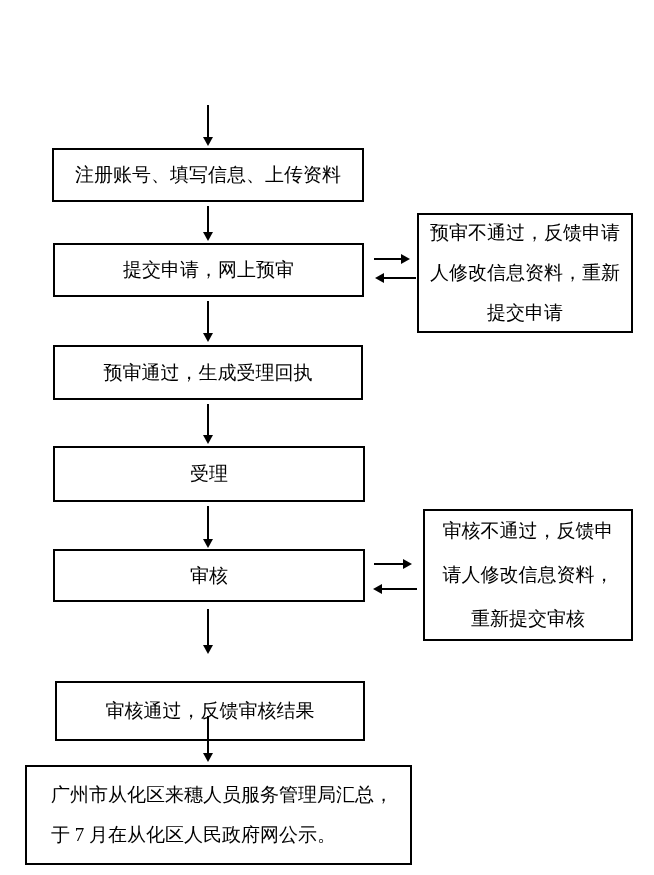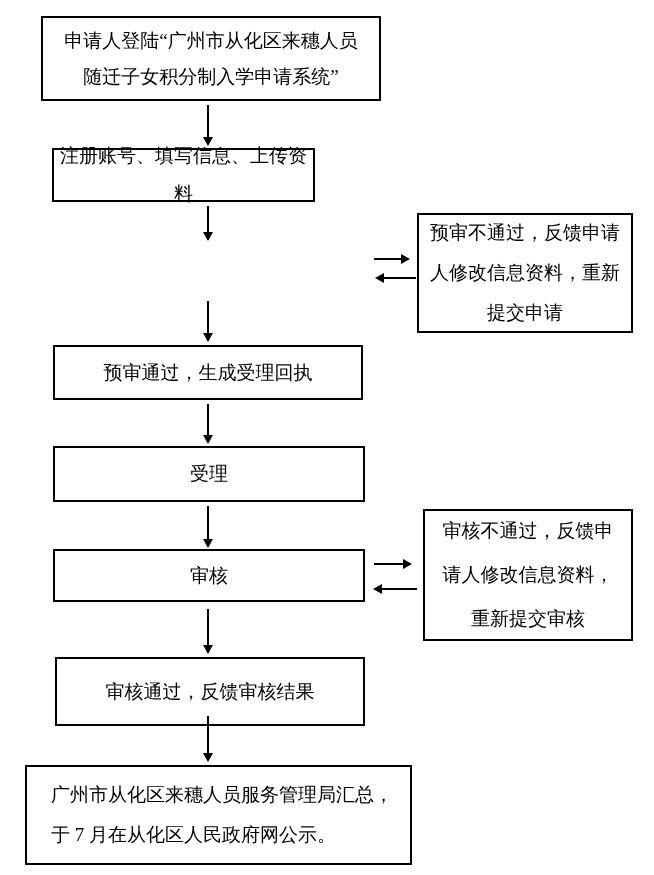--- a/index.html
+++ b/index.html
@@ -57,42 +57,42 @@
     content: ""; position: absolute; left: 0; top: 1px;
     border-top: 5px solid transparent; border-bottom: 5px solid transparent;
     border-right: 9px solid #000000;
   }
 </style>
 </head>
 <body>
 
 <div class="canvas">
 
-  <div class="box" style="left:41px;top:16px;width:340px;height:85px;padding:0 12px;line-height:36px">
-    <span>申请人登陆“广州市从化区来穗人员随迁子女积分制入学申请系统”</span>
-  </div>
 
-  <div class="box" style="left:52px;top:148px;width:263px;height:54px">
+  <div class="box" style="left:52px;top:148px;width:312px;height:54px">
     <span>注册账号、填写信息、上传资料</span>
   </div>
 
+  <div class="box" style="left:53px;top:243px;width:311px;height:54px">
+    <span>提交申请，网上预审</span>
+  </div>
 
   <div class="box" style="left:53px;top:446px;width:312px;height:56px">
     <span>受理</span>
   </div>
 
   <div class="box" style="left:53px;top:345px;width:310px;height:55px">
     <span>预审通过，生成受理回执</span>
   </div>
 
   <div class="box" style="left:53px;top:549px;width:312px;height:53px">
     <span>审核</span>
   </div>
 
-  <div class="box" style="left:55px;top:657px;width:310px;height:69px">
+  <div class="box" style="left:55px;top:681px;width:310px;height:60px">
     <span>审核通过，反馈审核结果</span>
   </div>
 
   <div class="box align-left" style="left:25px;top:765px;width:387px;height:100px;padding-left:24px;padding-right:6px;line-height:40px">
     <span>广州市从化区来穗人员服务管理局汇总，于 7 月在从化区人民政府网公示。</span>
   </div>
 
   <div class="box" style="left:417px;top:213px;width:216px;height:120px;padding:12px 8px;line-height:40px">
     <span>预审不通过，反馈申请人修改信息资料，重新提交申请</span>
   </div>

